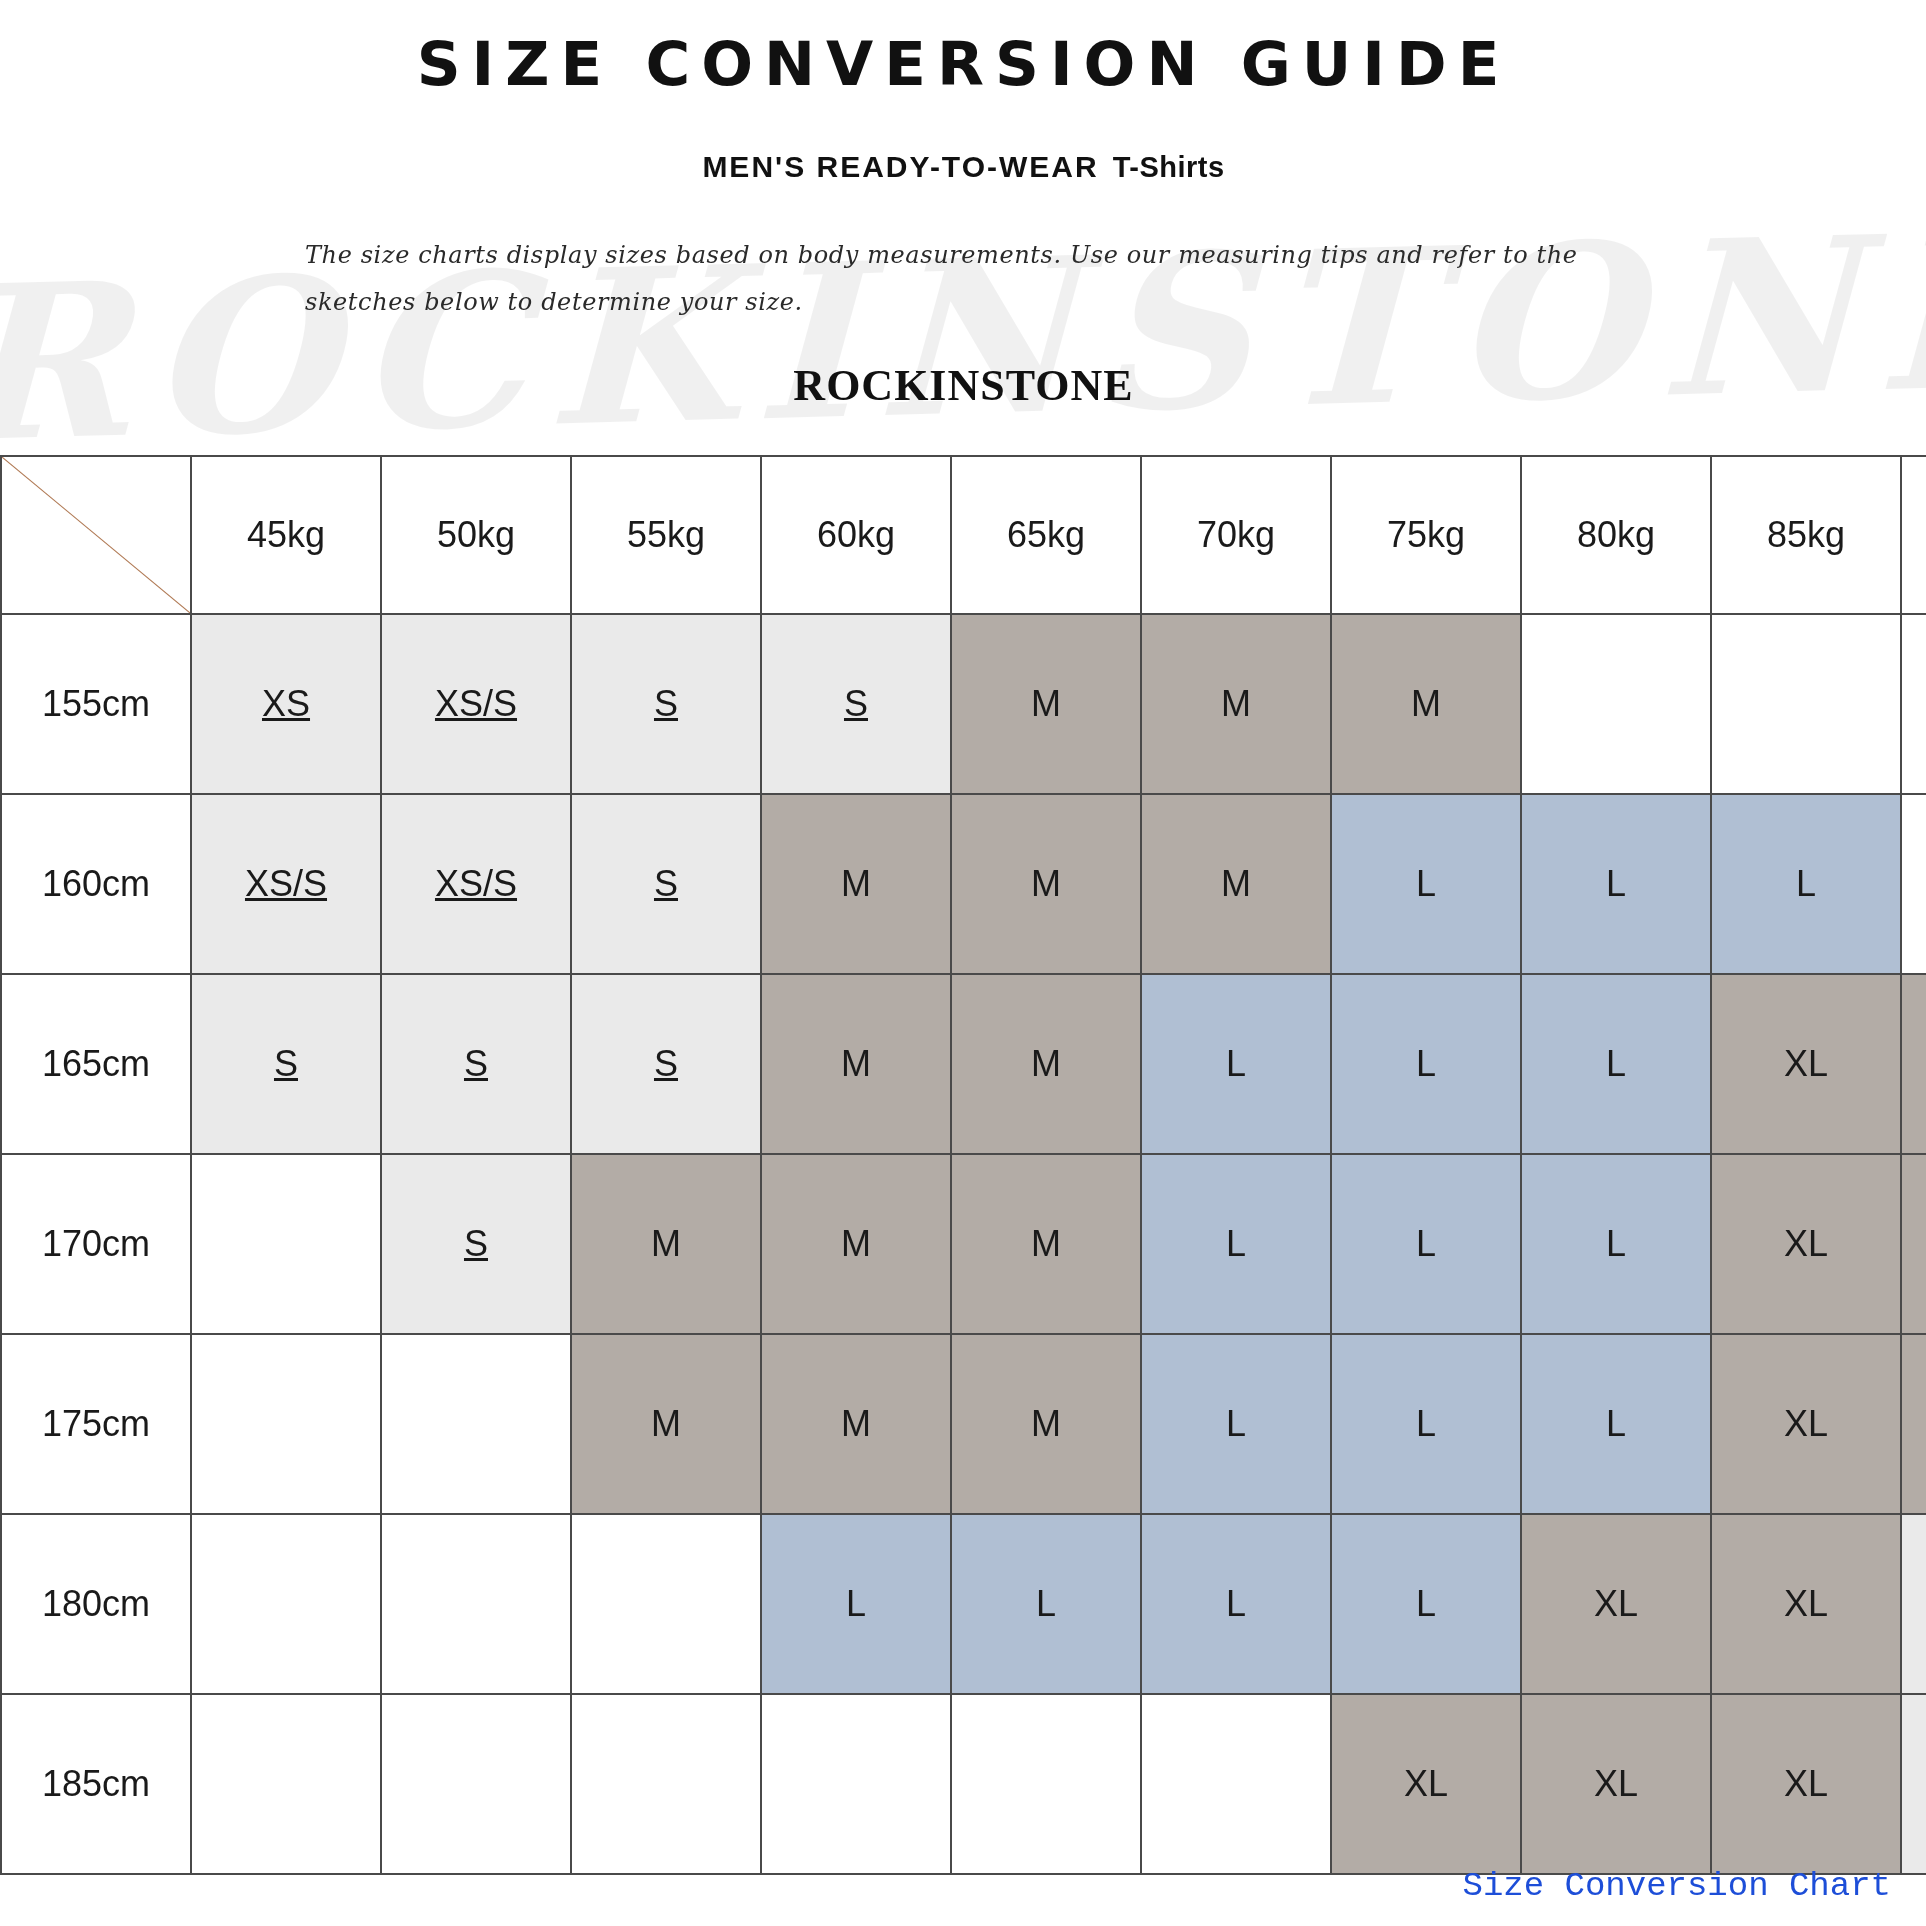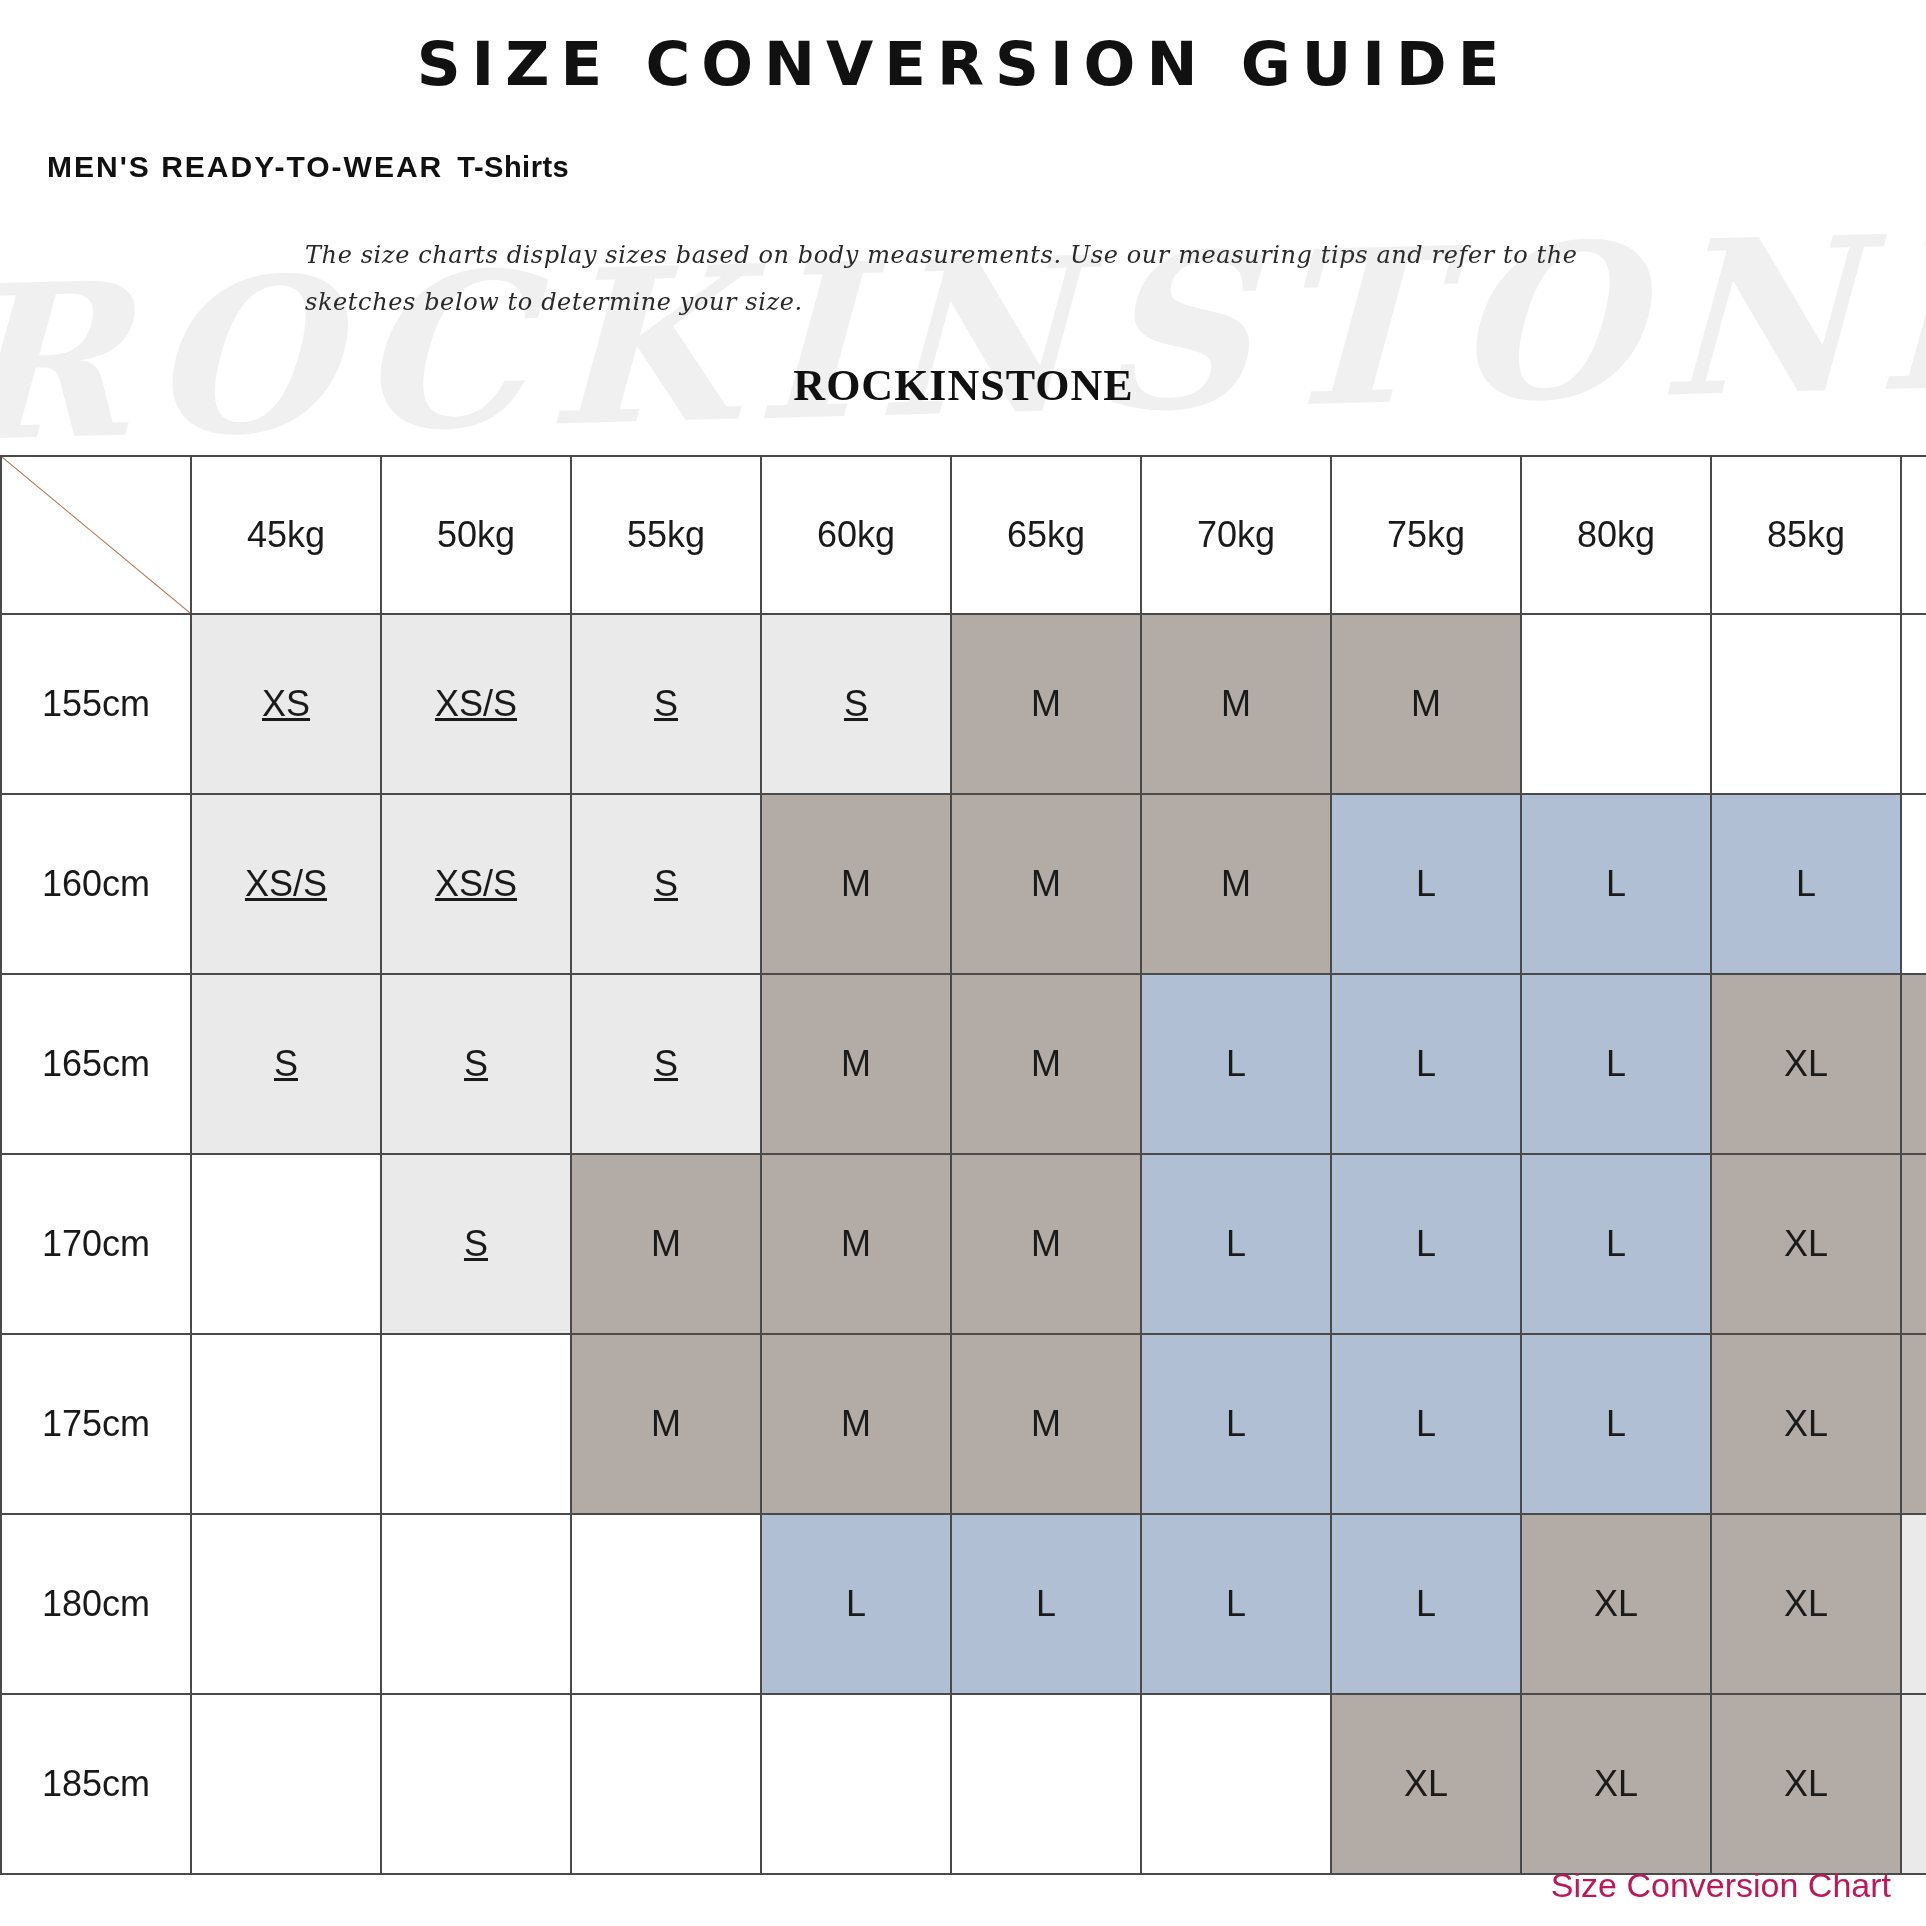--- a/index.html
+++ b/index.html
@@ -46,23 +46,23 @@
   .main-title {
     text-align: center;
     font-family: "DejaVu Sans", sans-serif;
     font-size: 61px;
     font-weight: 700;
     letter-spacing: 11px;
     margin: 28px 0 0 0;
     color: #111;
   }
   .sub-title-wrap {
+    text-align: center;
     margin-top: 51px;
     font-size: 0;
-    margin-left: 47px;
   }
   .sub-title-a {
     font-family: "Liberation Sans", sans-serif;
     font-size: 30px;
     font-weight: 700;
     letter-spacing: 2px;
     color: #111;
   }
   .sub-title-b {
     font-family: "Liberation Sans", sans-serif;
@@ -143,23 +143,23 @@
   .t-light { background: #eaeaea !important; text-decoration: underline; }
   .t-grey  { background: #b3aca6 !important; }
   .t-blue  { background: #b0bfd3 !important; }
   .t-none  { background: #ffffff !important; }
 
   
   .footer {
     position: absolute;
     right: 36px;
     bottom: 22px;
-    font-family: Liberation Sans, sans-serif;
+    font-family: Liberation Mono, monospace;
     font-size: 34px;
-    color: #be185d;
+    color: #1d4ed8;
     z-index: 3;
   }
 </style>
 </head>
 <body>
 
 <div id="watermark">ROCKINSTONE</div>
 
 <div id="content">
 

